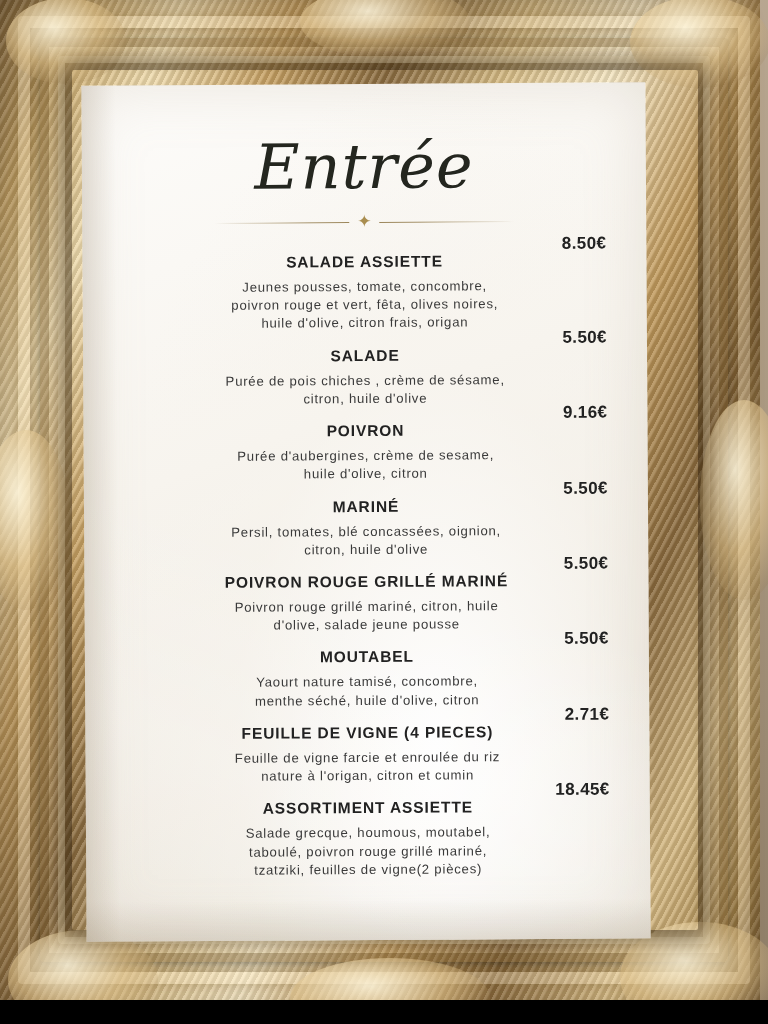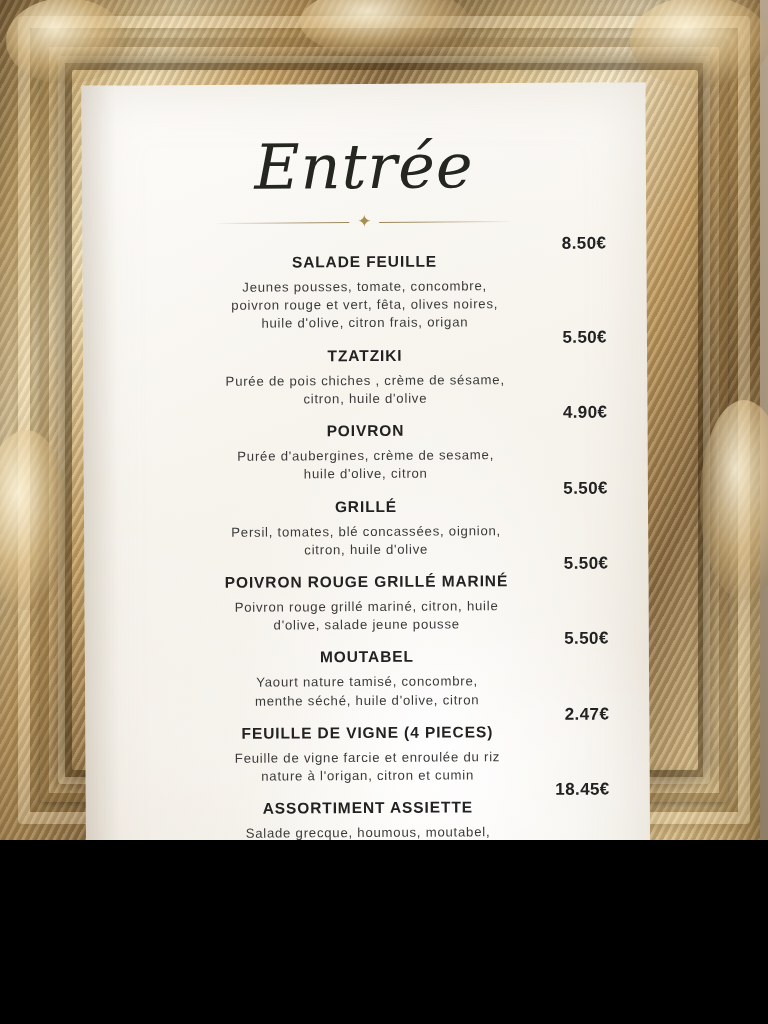--- a/index.html
+++ b/index.html
@@ -10,21 +10,21 @@
   body {
     width: 768px;
     height: 1024px;
     overflow: hidden;
     font-family: "Liberation Sans", sans-serif;
   }
 
   #photo {
     position: relative;
     width: 768px;
-    height: 840px;
+    height: 1000px;
     overflow: hidden;
     
     background:
       linear-gradient(135deg, #c9b9a6 0%, #bdab96 35%, #a8977f 70%, #8e7d67 100%);
   }
 
   
   .frame-outer {
     position: absolute;
     left: -6px;
@@ -257,49 +257,49 @@
       <div class="menu-title">Entrée</div>
 
       <div class="divider">
         <span class="line"></span>
         <span class="star">✦</span>
         <span class="line right"></span>
       </div>
 
       <div class="item">
         <div class="item-head">
-          <span class="item-name">SALADE FEUILLE</span>
+          <span class="item-name">SALADE ASSIETTE</span>
           <span class="item-price">8.50€</span>
         </div>
         <div class="item-desc">Jeunes pousses, tomate, concombre,
 poivron rouge et vert, fêta, olives noires,
 huile d'olive, citron frais, origan</div>
       </div>
 
       <div class="item">
         <div class="item-head">
-          <span class="item-name">TZATZIKI</span>
+          <span class="item-name">SALADE</span>
           <span class="item-price">5.50€</span>
         </div>
         <div class="item-desc">Purée de pois chiches , crème de sésame,
 citron, huile d'olive</div>
       </div>
 
       <div class="item">
         <div class="item-head">
           <span class="item-name">POIVRON</span>
-          <span class="item-price">4.90€</span>
+          <span class="item-price">9.16€</span>
         </div>
         <div class="item-desc">Purée d'aubergines, crème de sesame,
 huile d'olive, citron</div>
       </div>
 
       <div class="item">
         <div class="item-head">
-          <span class="item-name">GRILLÉ</span>
+          <span class="item-name">MARINÉ</span>
           <span class="item-price">5.50€</span>
         </div>
         <div class="item-desc">Persil, tomates, blé concassées, oignion,
 citron, huile d'olive</div>
       </div>
 
       <div class="item">
         <div class="item-head">
           <span class="item-name">POIVRON ROUGE GRILLÉ MARINÉ</span>
           <span class="item-price">5.50€</span>
@@ -313,21 +313,21 @@
           <span class="item-name">MOUTABEL</span>
           <span class="item-price">5.50€</span>
         </div>
         <div class="item-desc">Yaourt nature tamisé, concombre,
 menthe séché, huile d'olive, citron</div>
       </div>
 
       <div class="item">
         <div class="item-head">
           <span class="item-name">FEUILLE DE VIGNE (4 PIECES)</span>
-          <span class="item-price">2.47€</span>
+          <span class="item-price">2.71€</span>
         </div>
         <div class="item-desc">Feuille de vigne farcie et enroulée du riz
 nature à l'origan, citron et cumin</div>
       </div>
 
       <div class="item">
         <div class="item-head">
           <span class="item-name">ASSORTIMENT ASSIETTE</span>
           <span class="item-price">18.45€</span>
         </div>

